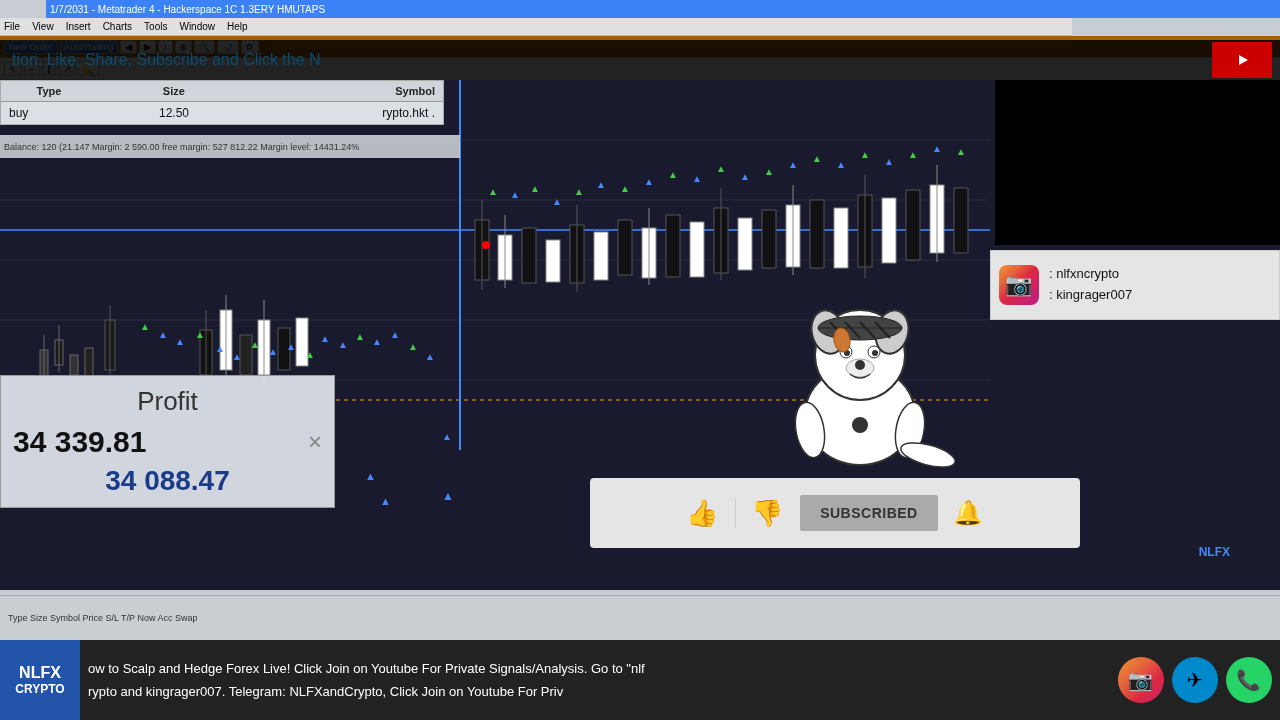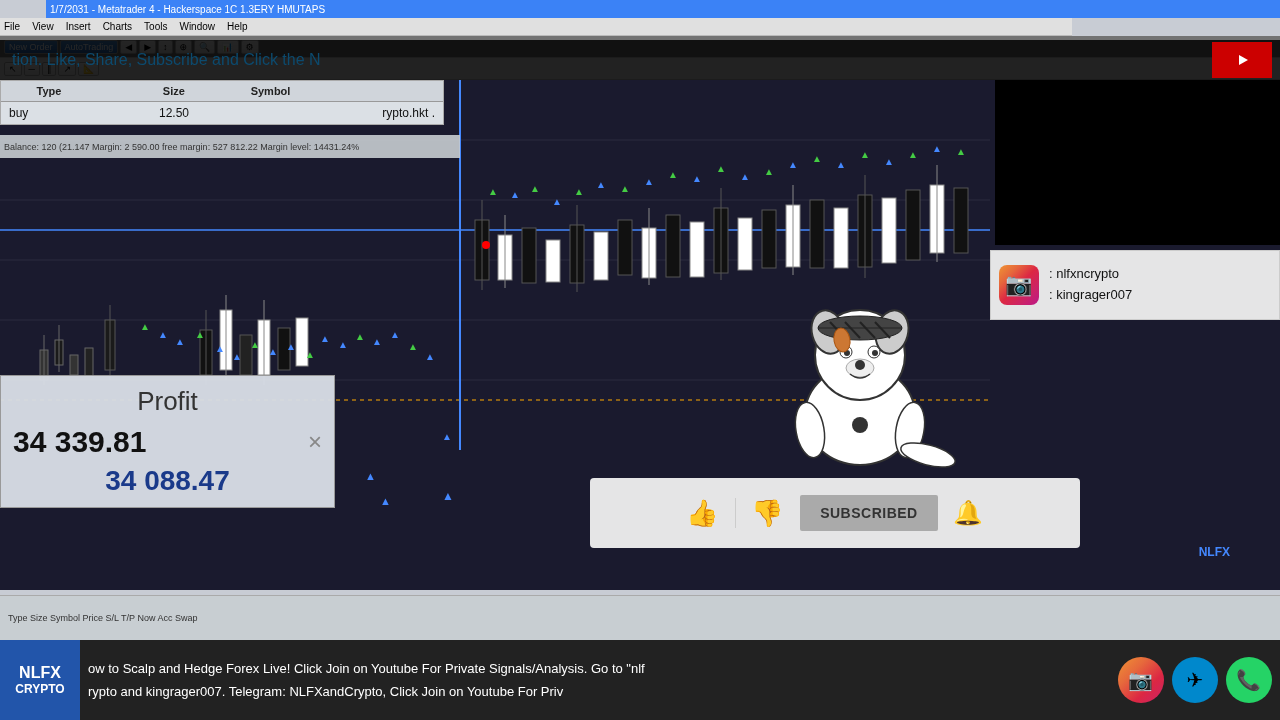--- a/index.html
+++ b/index.html
@@ -57,21 +57,21 @@
       color: #000;
       cursor: pointer;
     }
 
     
     #toolbar-row1 {
       position: absolute;
       top: 36px; left: 0;
       width: 1280px;
       height: 22px;
-      background: #737373;
+      background: #a16207;
       border-bottom: 1px solid #bbb;
       display: flex;
       align-items: center;
       padding: 0 4px;
       gap: 2px;
     }
 
     #toolbar-row2 {
       position: absolute;
       top: 58px; left: 0;
@@ -154,21 +154,21 @@
 
     .table-col-header {
       font-size: 11px;
       font-weight: bold;
       color: #222;
       text-align: center;
     }
 
     .col-type { width: 100px; }
     .col-size { width: 160px; text-align: center; }
-    .col-symbol { width: 200px; text-align: left; padding-right: 8px; }
+    .col-symbol { width: 200px; text-align: right; padding-right: 8px; }
 
     #trade-table-row {
       display: flex;
       padding: 4px 0;
       background: rgba(220, 225, 230, 0.9);
     }
 
     .table-cell {
       font-size: 12px;
       color: #111;

